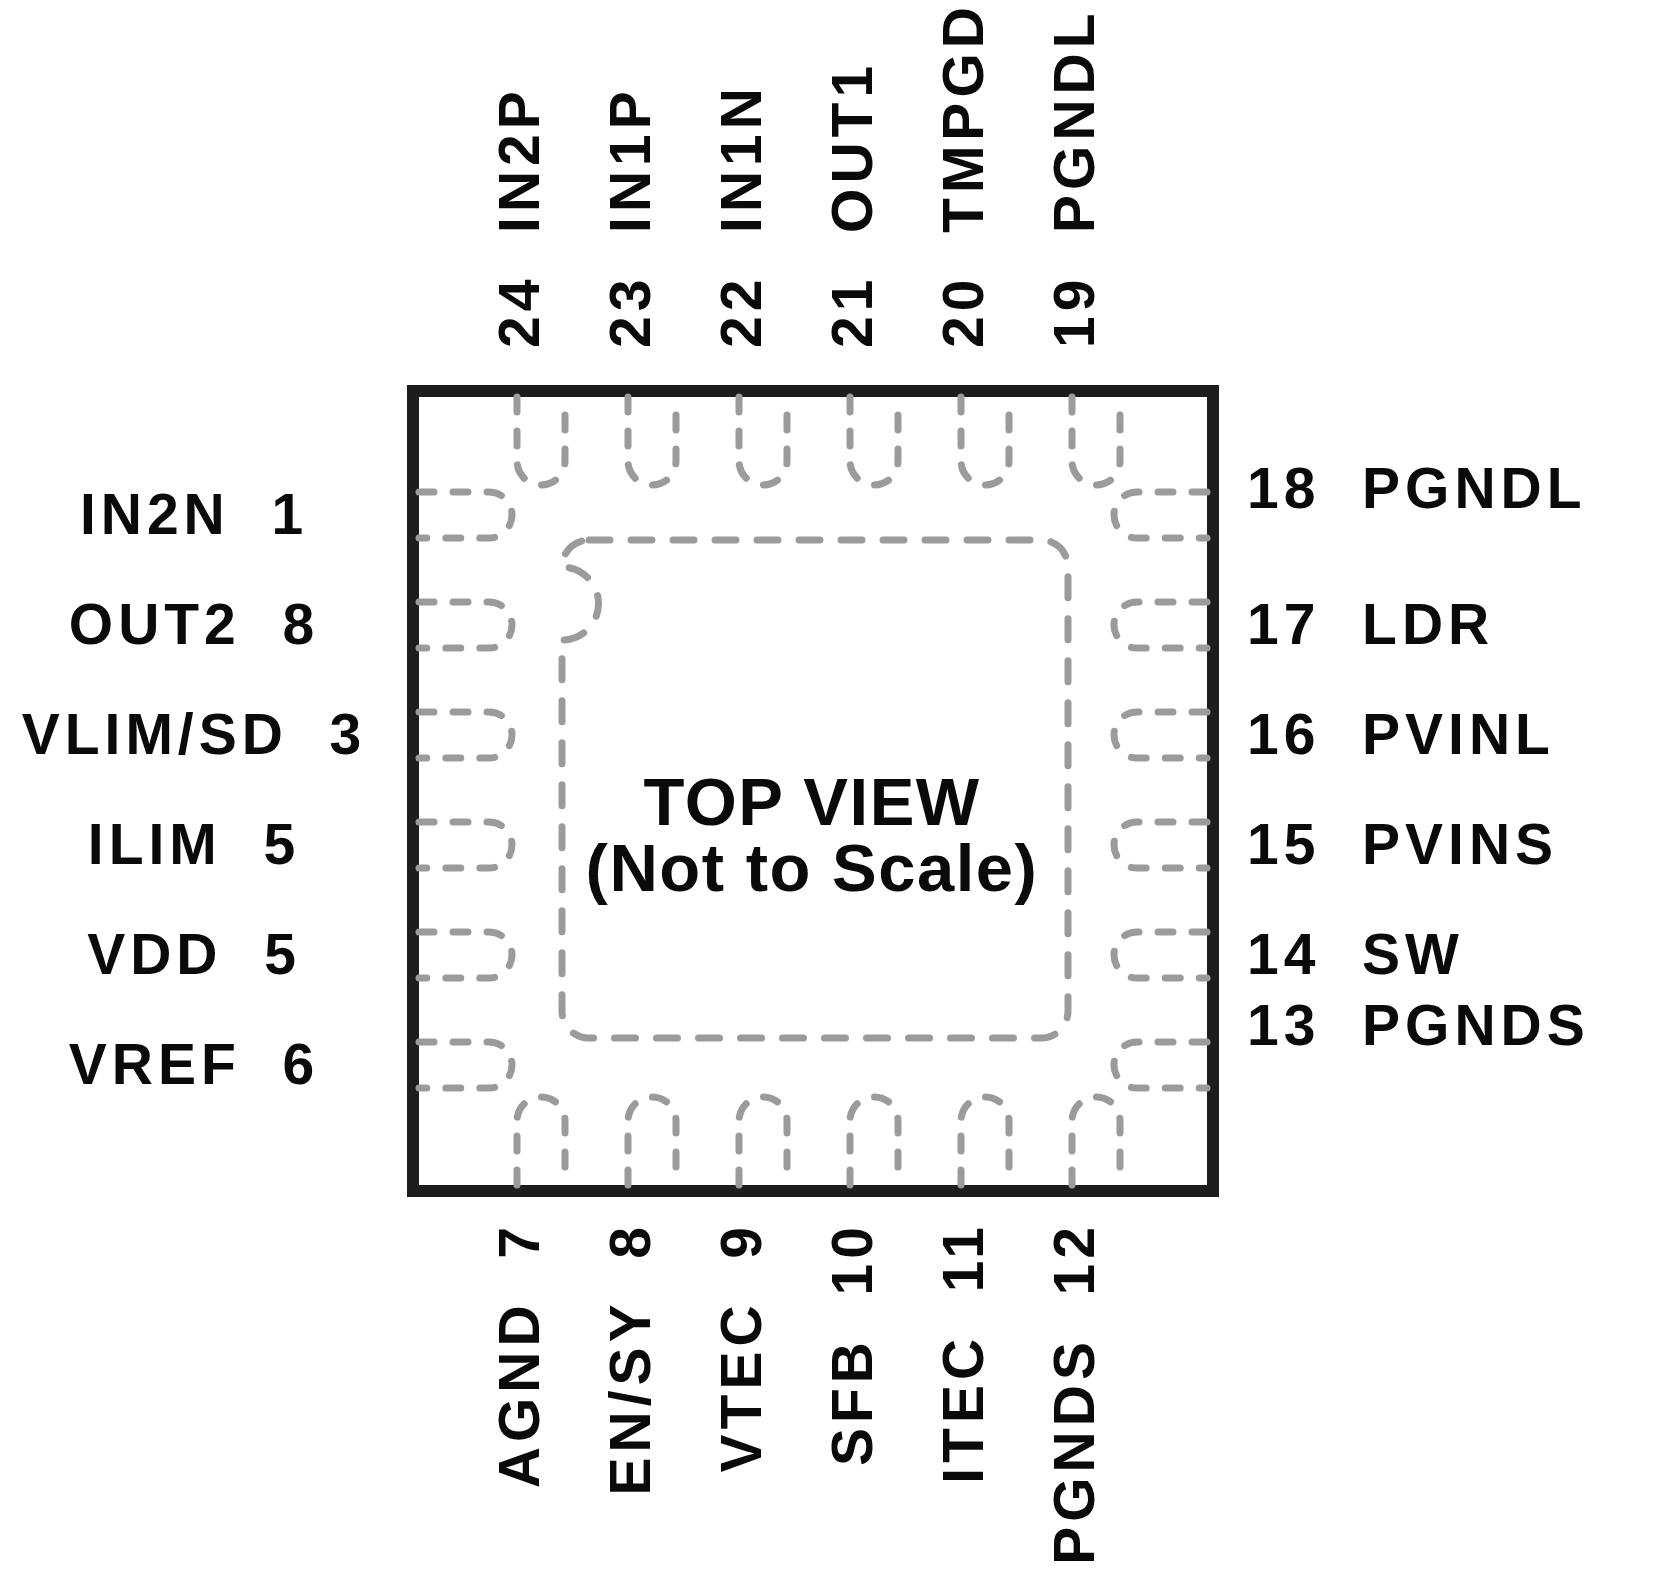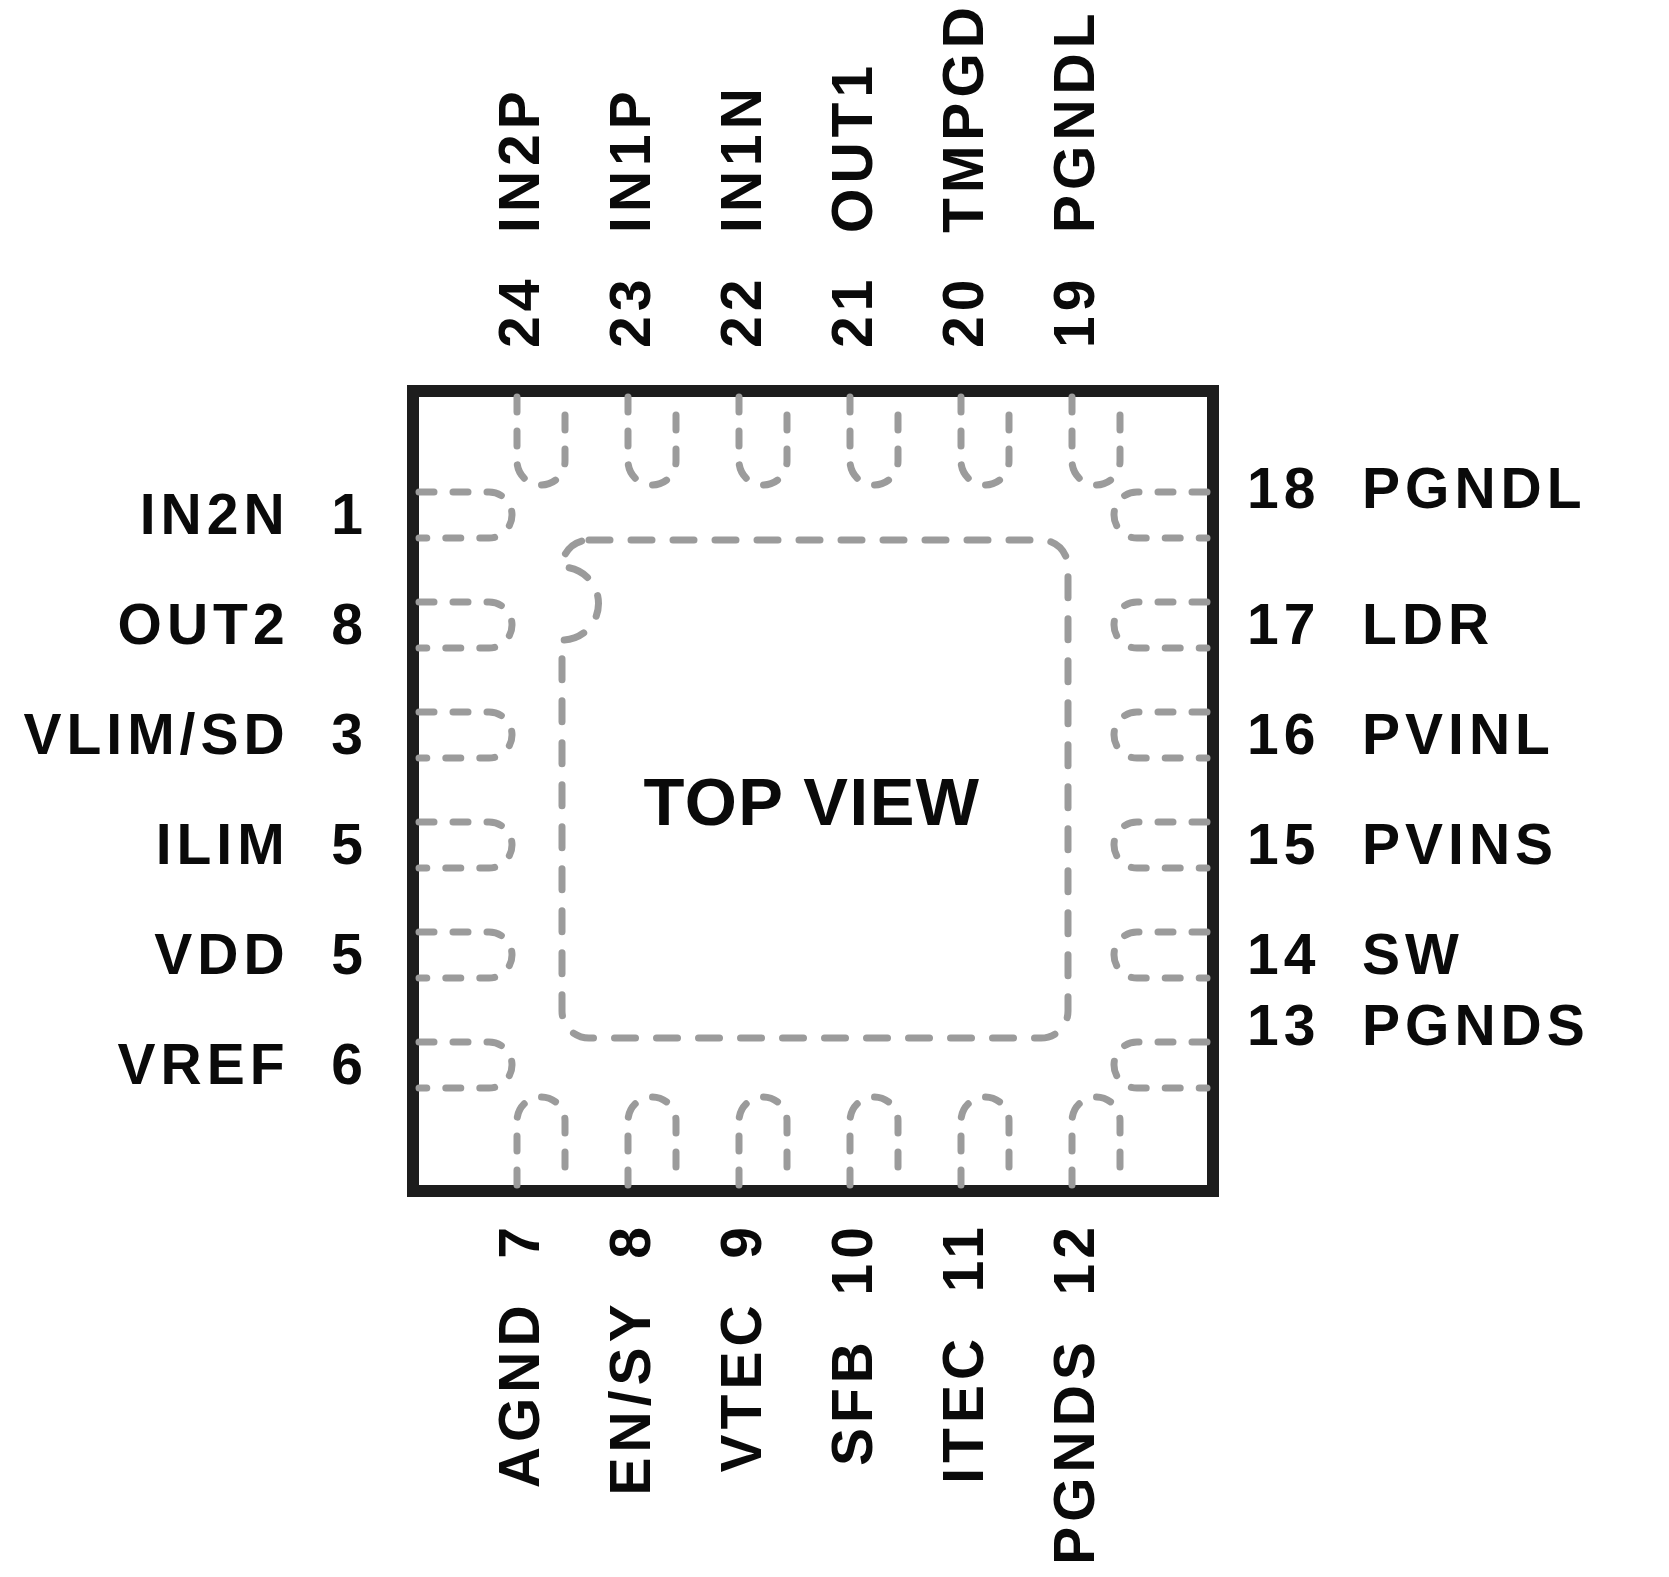--- a/index.html
+++ b/index.html
@@ -15,21 +15,21 @@
   }
   .pkg-svg { position: absolute; left: 0; top: 0; }
 
   .pin-label {
     position: absolute;
     font-size: 57px;
     line-height: 57px;
     letter-spacing: 5px;
     white-space: pre;
   }
-  .left-l  { left: 0px;    width: 368px; text-align: right; height: 57px; }
+  .left-l  { left: 10px;    width: 368px; text-align: center; height: 57px; }
   .right-l { left: 1247px; height: 57px; }
 
   .rot {
     width: 400px;
     transform-origin: 0 0;
     transform: rotate(-90deg);
   }
   .top-l { text-align: left;  top: 348px; }
   .bot-l { text-align: right; top: 1622px; }
 
@@ -113,15 +113,16 @@
 
   <div class="pin-label rot bot-l" style="left:491px">AGND  7</div>
   <div class="pin-label rot bot-l" style="left:602px">EN/SY  8</div>
   <div class="pin-label rot bot-l" style="left:713px">VTEC  9</div>
   <div class="pin-label rot bot-l" style="left:824px">SFB  10</div>
   <div class="pin-label rot bot-l" style="left:935px">ITEC  11</div>
   <div class="pin-label rot bot-l" style="left:1046px">PGNDS  12</div>
 
   <div class="center-label">
     <div>TOP VIEW</div>
+    <div>(Not to Scale)</div>
   </div>
 
 </div>
 
 </body></html>

